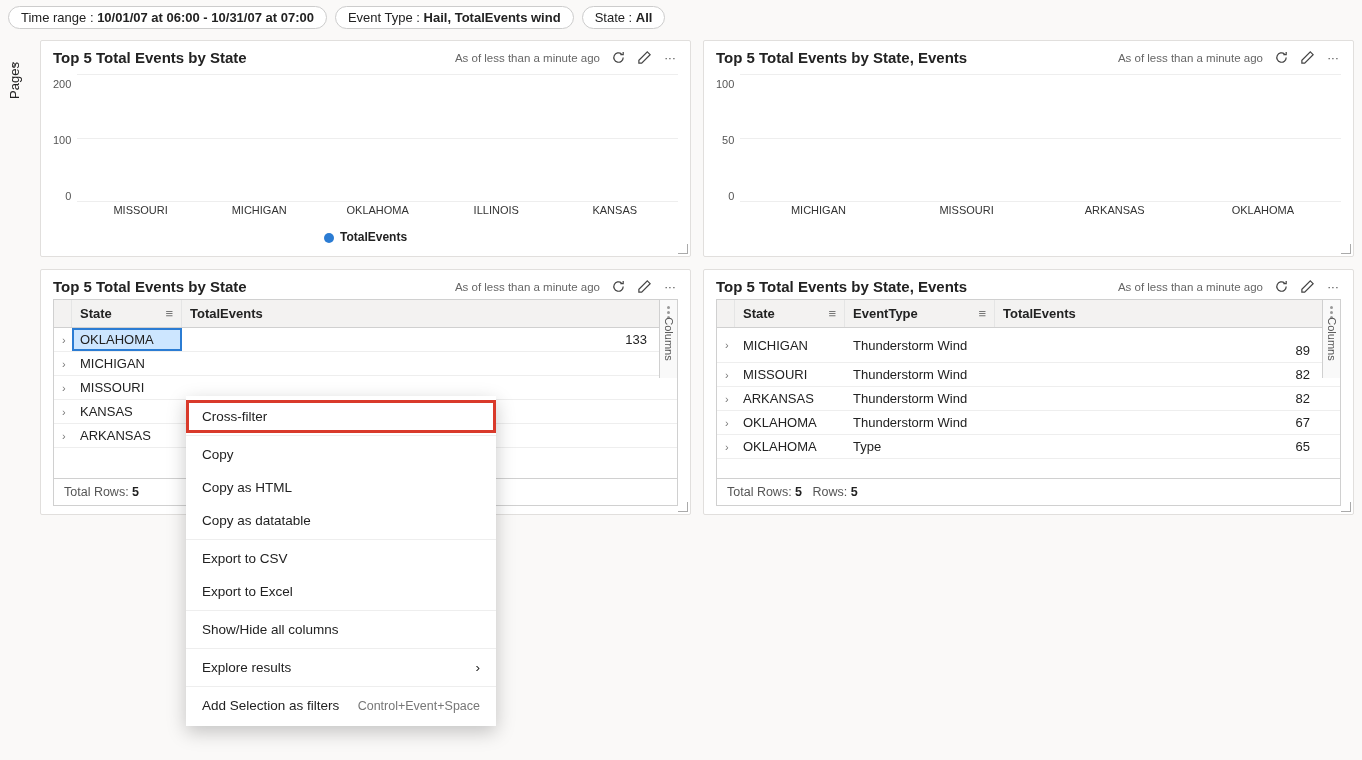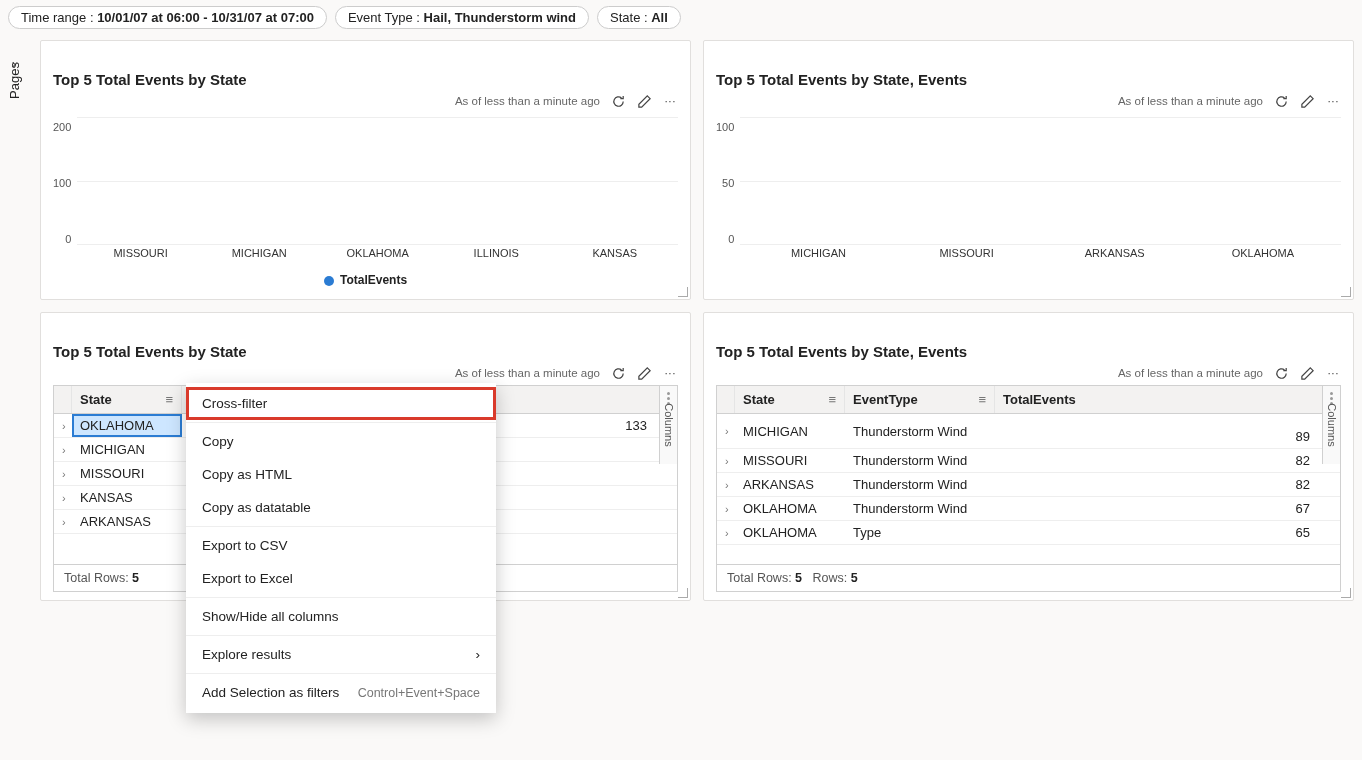--- a/index.html
+++ b/index.html
@@ -7,21 +7,21 @@
   .top-bar { padding: 6px 8px; display: flex; gap: 8px; align-items: center; }
   .pill { border: 1px solid #ccc; border-radius: 14px; padding: 3px 12px; font-size: 13px; background: #fff; }
   .pill b { font-weight: 600; }
   .pages-tab { position: absolute; top: 50px; left: 2px; width: 24px; height: 60px; display: flex; align-items: center; justify-content: center; }
   .pages-tab .chev { position: absolute; top: 6px; font-size: 13px; color: #555; }
   .pages-tab .lbl { transform: rotate(-90deg); font-size: 13px; color: #222; }
   .grid { position: absolute; top: 40px; left: 40px; right: 8px; display: grid; grid-template-columns: 1fr 1fr; gap: 12px; }
   .tile { background: #fff; border: 1px solid #e1dfdd; border-radius: 2px; position: relative; }
   .tile-hdr { display: flex; align-items: center; padding: 8px 12px 4px 12px; }
   .tile-title { font-size: 15px; font-weight: 600; flex: 1; }
-  .tile-meta { font-size: 11.5px; color: #666; display: flex; align-items: center; gap: 10px; margin-top: 44px; }
+  .tile-meta { font-size: 11.5px; color: #666; display: flex; align-items: center; gap: 10px; }
   .icon-btn { width: 16px; height: 16px; display: inline-flex; align-items: center; justify-content: center; color: #444; cursor: pointer; }
   .icon-btn svg { width: 15px; height: 15px; }
   .chart-body { padding: 4px 12px 8px 12px; }
   .chart-area { display: flex; height: 150px; }
   .y-axis { display:flex; flex-direction:column; justify-content:space-between; align-items:flex-end; font-size:11px; color:#555; padding:4px 6px 22px 0; }
   .plot { flex:1; position:relative; }
   .gridlines { position:absolute; inset:0 0 22px 0; display:flex; flex-direction:column; justify-content:space-between; }
   .gridlines div { border-top:1px solid #eee; height:0; }
   .bars-row { position:absolute; inset:0 0 22px 0; display:flex; align-items:flex-end; justify-content:space-around; padding:0 4px;}
   .bar-grp { display:flex; align-items:flex-end; gap:4px; justify-content:center; flex:1; }
@@ -47,32 +47,32 @@
   .chev-sm { color:#777; font-size:11px; width:10px; }
   .cols-tab { position:absolute; top:0; right:0; width:18px; height:78px; border-left:1px solid #d0d0d0; background:#f9f9f9; display:flex; align-items:center; justify-content:center; }
   .cols-tab span { transform:rotate(90deg); font-size:11px; color:#555; white-space:nowrap; }
   .dots-v { width:4px; display:flex; flex-direction:column; gap:2px; align-items:center;}
   .dots-v i { width:3px; height:3px; background:#999; border-radius:50%; display:block;}
   .tbl-foot { padding:6px 10px; font-size:12.5px; color:#555; border-top:1px solid #d0d0d0;}
   .tbl-foot b { color:#222; font-weight:600; }
 
   .sel-cell { background:#cde6ff; outline:2px solid #2b7cd3; outline-offset:-2px; }
 
-  .ctx-menu { position:absolute; top:383px; left:186px; width:310px; background:#fff; box-shadow:0 6px 18px rgba(0,0,0,.22); z-index:50; padding:4px 0;}
+  .ctx-menu { position:absolute; top:396px; left:186px; width:310px; background:#fff; box-shadow:0 6px 18px rgba(0,0,0,.22); z-index:50; padding:4px 0;}
   .ctx-item { padding:9px 16px; font-size:13.5px; display:flex; justify-content:space-between; align-items:center; cursor:pointer;}
   .ctx-item.hl { outline:3px solid #d93a2b; outline-offset:-3px; }
   .ctx-sep { height:1px; background:#eee; margin:2px 0;}
   .kbd { color:#777; font-size:12.5px; }
 </style>
 </head>
 <body>
 
 <div class="top-bar">
   <span class="pill"><span>Time range :</span> <b>10/01/07 at 06:00 - 10/31/07 at 07:00</b></span>
-  <span class="pill"><span>Event Type :</span> <b>Hail, Thunderstorm wind</b></span>
+  <span class="pill"><span>Event Type :</span> <b>Hail, TotalEvents wind</b></span>
   <span class="pill"><span>State :</span> <b>All</b></span>
 </div>
 
 <div class="pages-tab">
   <span class="chev">›</span>
   <span class="lbl">Pages</span>
 </div>
 
 <div class="grid">
 

